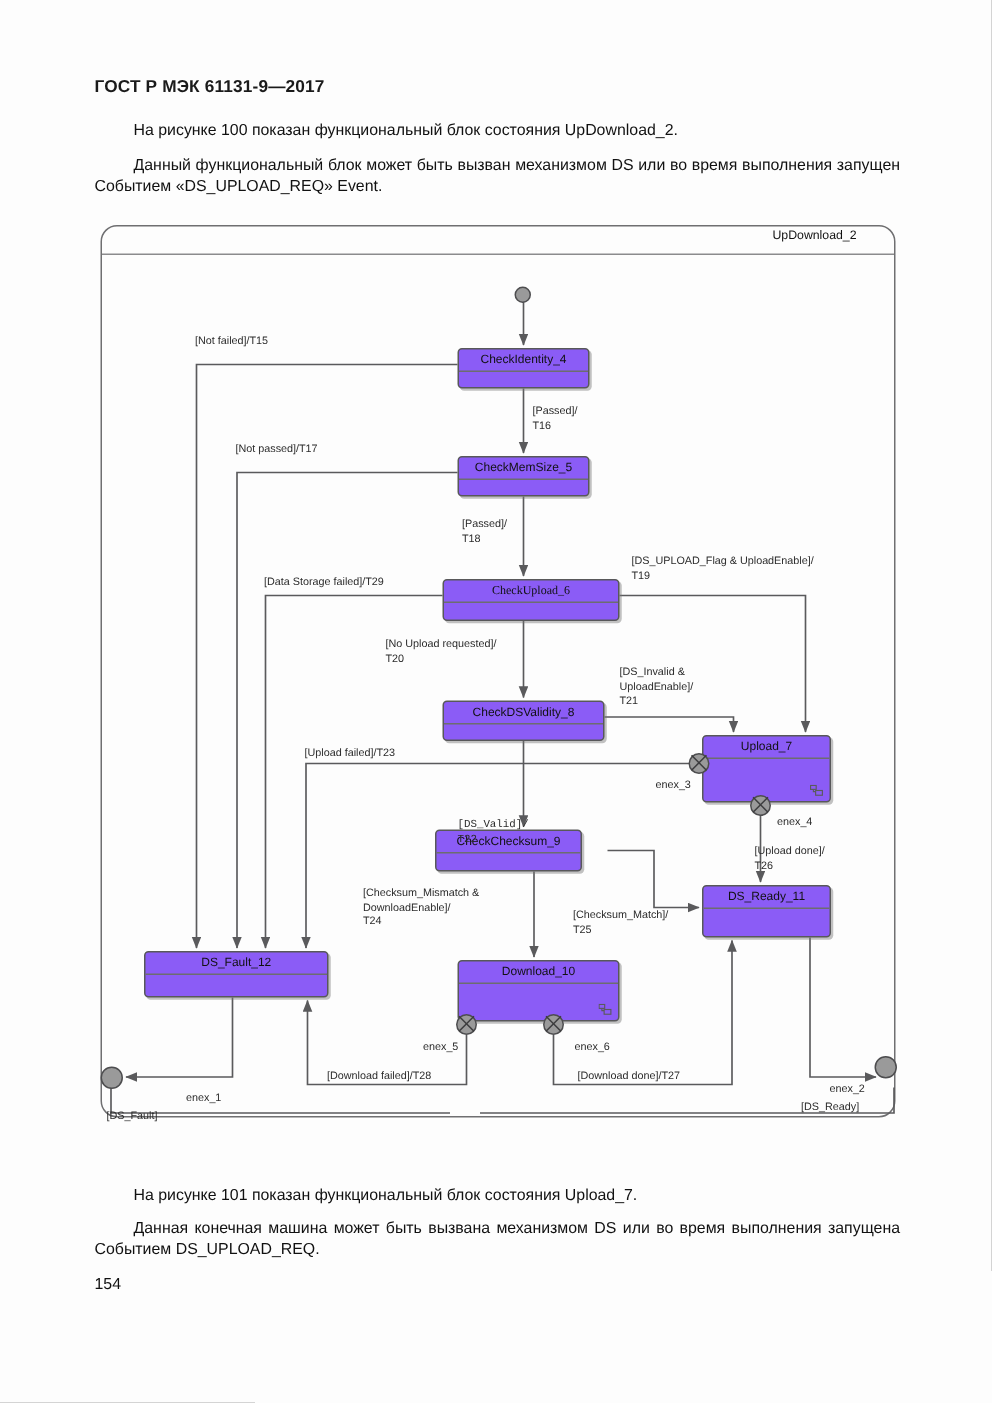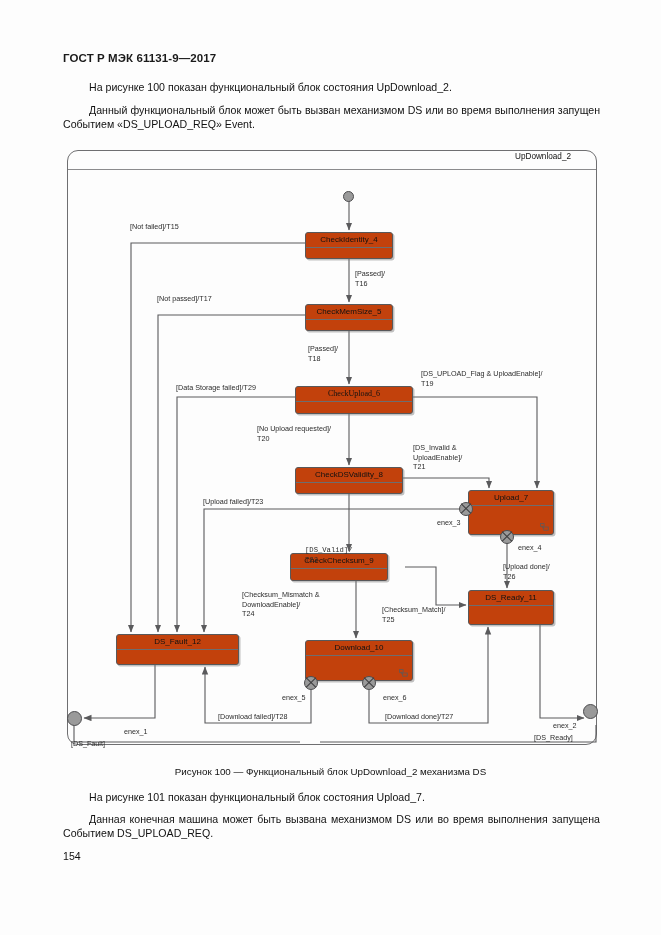--- a/index.html
+++ b/index.html
@@ -29,21 +29,21 @@
   
   .diagram{position:absolute;left:0;top:0;width:661px;height:935px;}
   .dlabel{
     position:absolute;font-size:7.2px;color:#2b2b2b;line-height:9.6px;
     white-space:nowrap;
   }
   .dlabel.wrap{white-space:normal;}
 
   .state{
     position:absolute;border:1px solid #58585a;border-radius:3px;
-    background:#c2410c;box-sizing:border-box;
+    background:#8b5cf6;box-sizing:border-box;
     box-shadow:1.5px 1.5px 0 rgba(120,120,120,.45);
   }
   .state .ttl{
     height:14px;line-height:14px;text-align:center;font-size:8px;
     color:#111;border-bottom:1px solid #6d6d6f;
   }
   .state .body{height:calc(100% - 15px);}
   .subicon{
     position:absolute;right:4px;bottom:3px;width:9px;height:8px;
   }
@@ -190,21 +190,21 @@
     <div class="state" style="left:305px;top:640px;width:108px;height:41px;">
       <div class="ttl">Download_10</div>
       <div class="body"></div>
       <svg class="subicon" viewBox="0 0 12 10">
         <rect x="0.5" y="0.5" width="5" height="3.5" fill="none" stroke="#5a5a5c"></rect>
         <rect x="5" y="5" width="6" height="4.2" fill="none" stroke="#5a5a5c"></rect>
         <path d="M3,4 L3,6 L5,6" fill="none" stroke="#5a5a5c"></path>
       </svg>
     </div>
 
-    <div class="state" style="left:116px;top:634px;width:123px;height:31px;">
+    <div class="state" style="left:96px;top:634px;width:123px;height:31px;">
       <div class="ttl">DS_Fault_12</div>
       <div class="body"></div>
     </div>
 
     <div class="enex" style="left:459px;top:502px;"></div>
     <div class="enex" style="left:500px;top:530px;"></div>
     <div class="enex" style="left:304px;top:676px;"></div>
     <div class="enex" style="left:362px;top:676px;"></div>
 
     <div class="node" style="left:67px;top:711px;width:15px;height:15px;"></div>
@@ -241,19 +241,18 @@
 T26</div>
     <div class="dlabel wrap" style="left:242px;top:590px;width:120px;white-space:pre-line;">[Checksum_Mismatch &amp;
 DownloadEnable]/
 T24</div>
     <div class="dlabel wrap" style="left:382px;top:605px;width:100px;white-space:pre-line;">[Checksum_Match]/
 T25</div>
     <div class="dlabel" style="left:218px;top:712px;">[Download failed]/T28</div>
     <div class="dlabel" style="left:385px;top:712px;">[Download done]/T27</div>
   </div>
 
-  <div class="cap">Рисунок 100 — Функциональный блок UpDownload_2 механизма DS</div>
 
   <div class="para p3">На рисунке 101 показан функциональный блок состояния Upload_7.</div>
   <div class="para p4">Данная конечная машина может быть вызвана механизмом DS или во время выполнения запущена Событием DS_UPLOAD_REQ.</div>
 
   <div class="pgnum">154</div>
 </div>
 
 </body></html>

